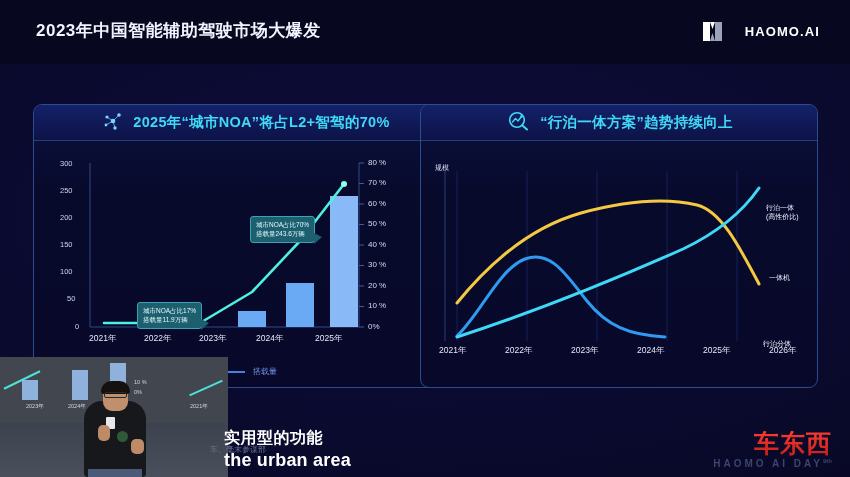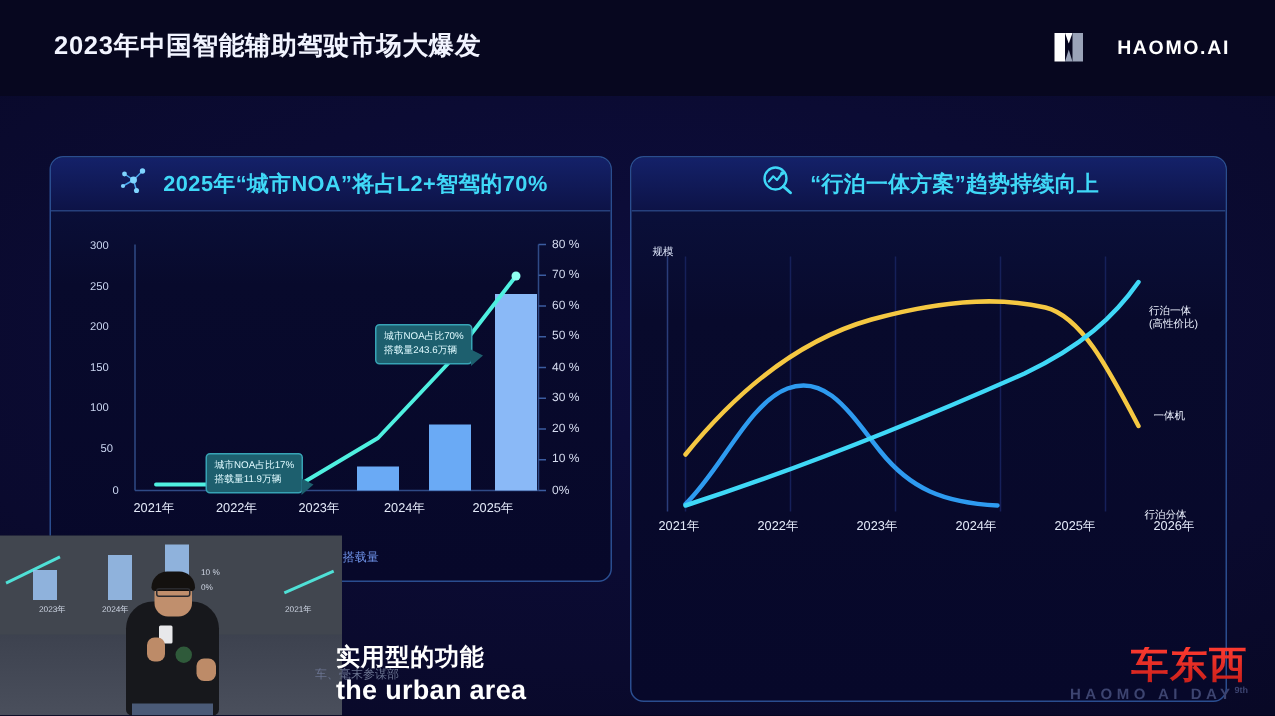--- a/index.html
+++ b/index.html
@@ -32,22 +32,22 @@
   .brand-text { font-size: 13px; font-weight: bold; color: #ffffff; letter-spacing: 1.1px; }
 
   
   .panel {
     position: absolute;
     border: 1px solid #2a4d8f;
     border-radius: 9px;
     background: linear-gradient(180deg, #0b1240 0%, #080a2c 30%, #07082a 100%);
     overflow: hidden;
   }
-  .panel-left  { left: 33px;  top: 104px; width: 375px; height: 284px; }
-  .panel-right { left: 420px; top: 104px; width: 398px; height: 364px; }
+  .panel-left  { left: 33px;  top: 104px; width: 424px; height: 284px; }
+  .panel-right { left: 420px; top: 104px; width: 398px; height: 284px; }
 
   .panel-head {
     position: relative; height: 36px;
     background: linear-gradient(180deg, #142169 0%, #0d1347 100%);
     border-bottom: 1px solid #26407c;
     display: flex; align-items: center;
     padding-left: 12px;
   }
   .panel-head-inner { display: flex; align-items: center; gap: 9px; width: 100%; justify-content: center; padding-right: 10px;}
   .panel-title {

